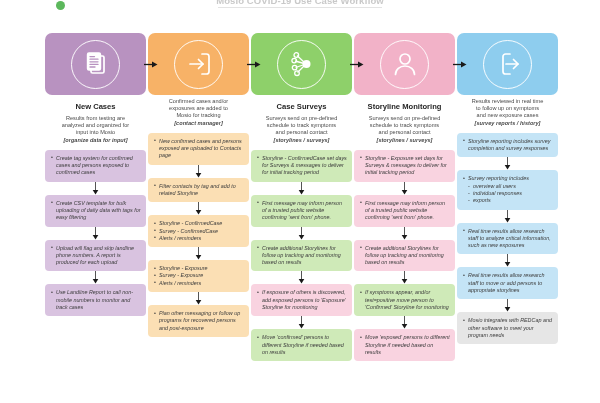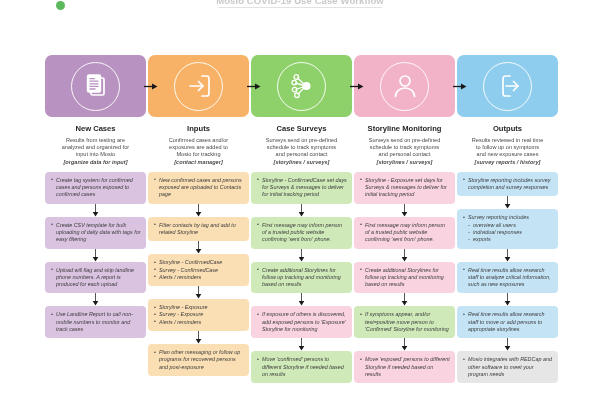--- a/index.html
+++ b/index.html
@@ -55,21 +55,20 @@
   
   .columns {
     position: absolute;
     top: 33px;
     left: 0;
     width: 600px;
     display: flex;
     justify-content: flex-start;
     padding-left: 45px;
     box-sizing: border-box;
-    margin-top: 22px;
   }
   .col {
     width: 101px;
     margin-right: 2px;
     position: relative;
   }
   .col:last-child { margin-right: 0; }
 
   
   .head-card {
@@ -269,21 +268,20 @@
               </svg>
             </span>
           </div>
           <div class="arrow">
             <svg width="14" height="9" viewBox="0 0 14 9">
               <line x1="0" y1="4.5" x2="9" y2="4.5" stroke="#1a1a1a" stroke-width="1.3"></line>
               <polygon points="8,1.4 13.5,4.5 8,7.6" fill="#1a1a1a"></polygon>
             </svg>
           </div>
         </div>
-        <div class="col-title">Inputs</div>
         <div class="col-desc">
           <span style="display: block;">Confirmed cases and/or</span>
           <span style="display: block;">exposures are added to</span>
           <span style="display: block;">Mosio for tracking</span>
           <span class="tagline">[contact manager]</span>
         </div>
         <div class="steps">
           <div class="step" style="background: rgb(251, 223, 180);">
             <ul>
               <li>New confirmed cases and persons exposed are uploaded to Contacts page</li>
@@ -505,21 +503,20 @@
           <div class="badge-circle">
             <span>
               <svg width="30" height="30" viewBox="0 0 30 30">
                 <path d="M17 5 h-4.5 a2.5 2.5 0 0 0 -2.5 2.5 v15 a2.5 2.5 0 0 0 2.5 2.5 h4.5" stroke="#ffffff" fill="none" stroke-width="1.7" stroke-linecap="round" stroke-linejoin="round"></path>
                 <line x1="13" y1="15" x2="25" y2="15" stroke="#ffffff" fill="none" stroke-width="1.7" stroke-linecap="round" stroke-linejoin="round"></line>
                 <polyline points="20.5,10.5 25,15 20.5,19.5" stroke="#ffffff" fill="none" stroke-width="1.7" stroke-linecap="round" stroke-linejoin="round"></polyline>
               </svg>
             </span>
           </div>
         </div>
-        <div class="col-title">Outputs</div>
         <div class="col-desc">
           <span style="display: block;">Results reviewed in real time</span>
           <span style="display: block;">to follow up on symptoms</span>
           <span style="display: block;">and new exposure cases</span>
           <span class="tagline">[survey reports / history]</span>
         </div>
         <div class="steps">
           <div class="step" style="background: rgb(196, 228, 246);">
             <ul>
               <li>Storyline reporting includes survey completion and survey responses</li>

